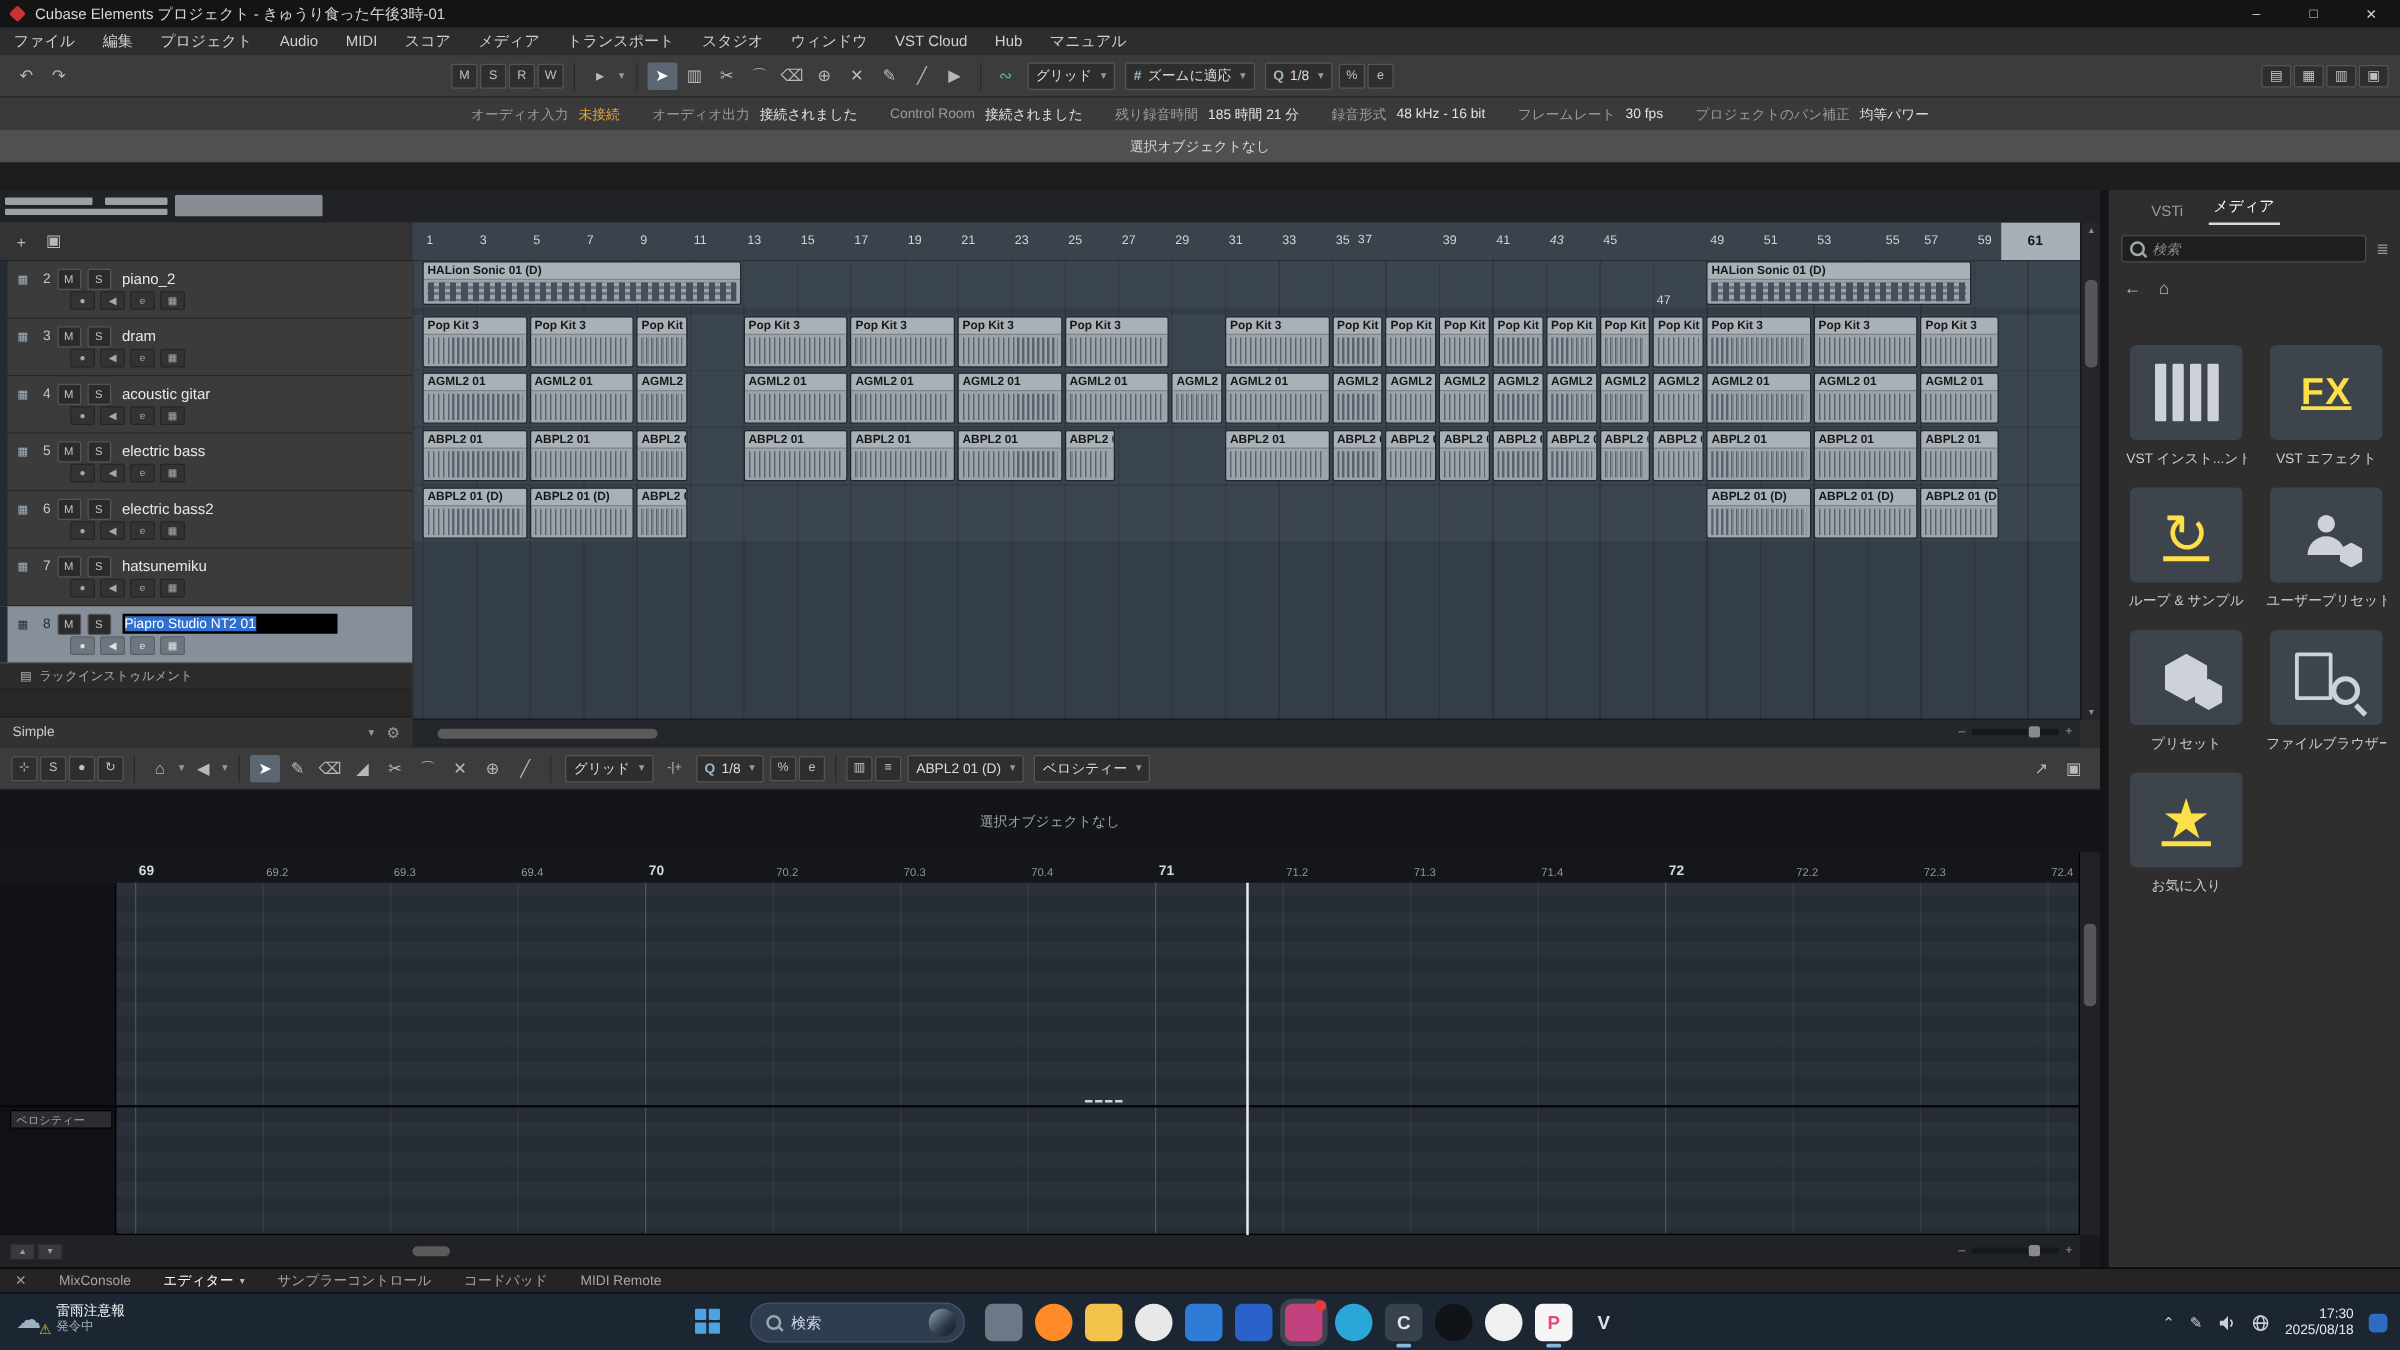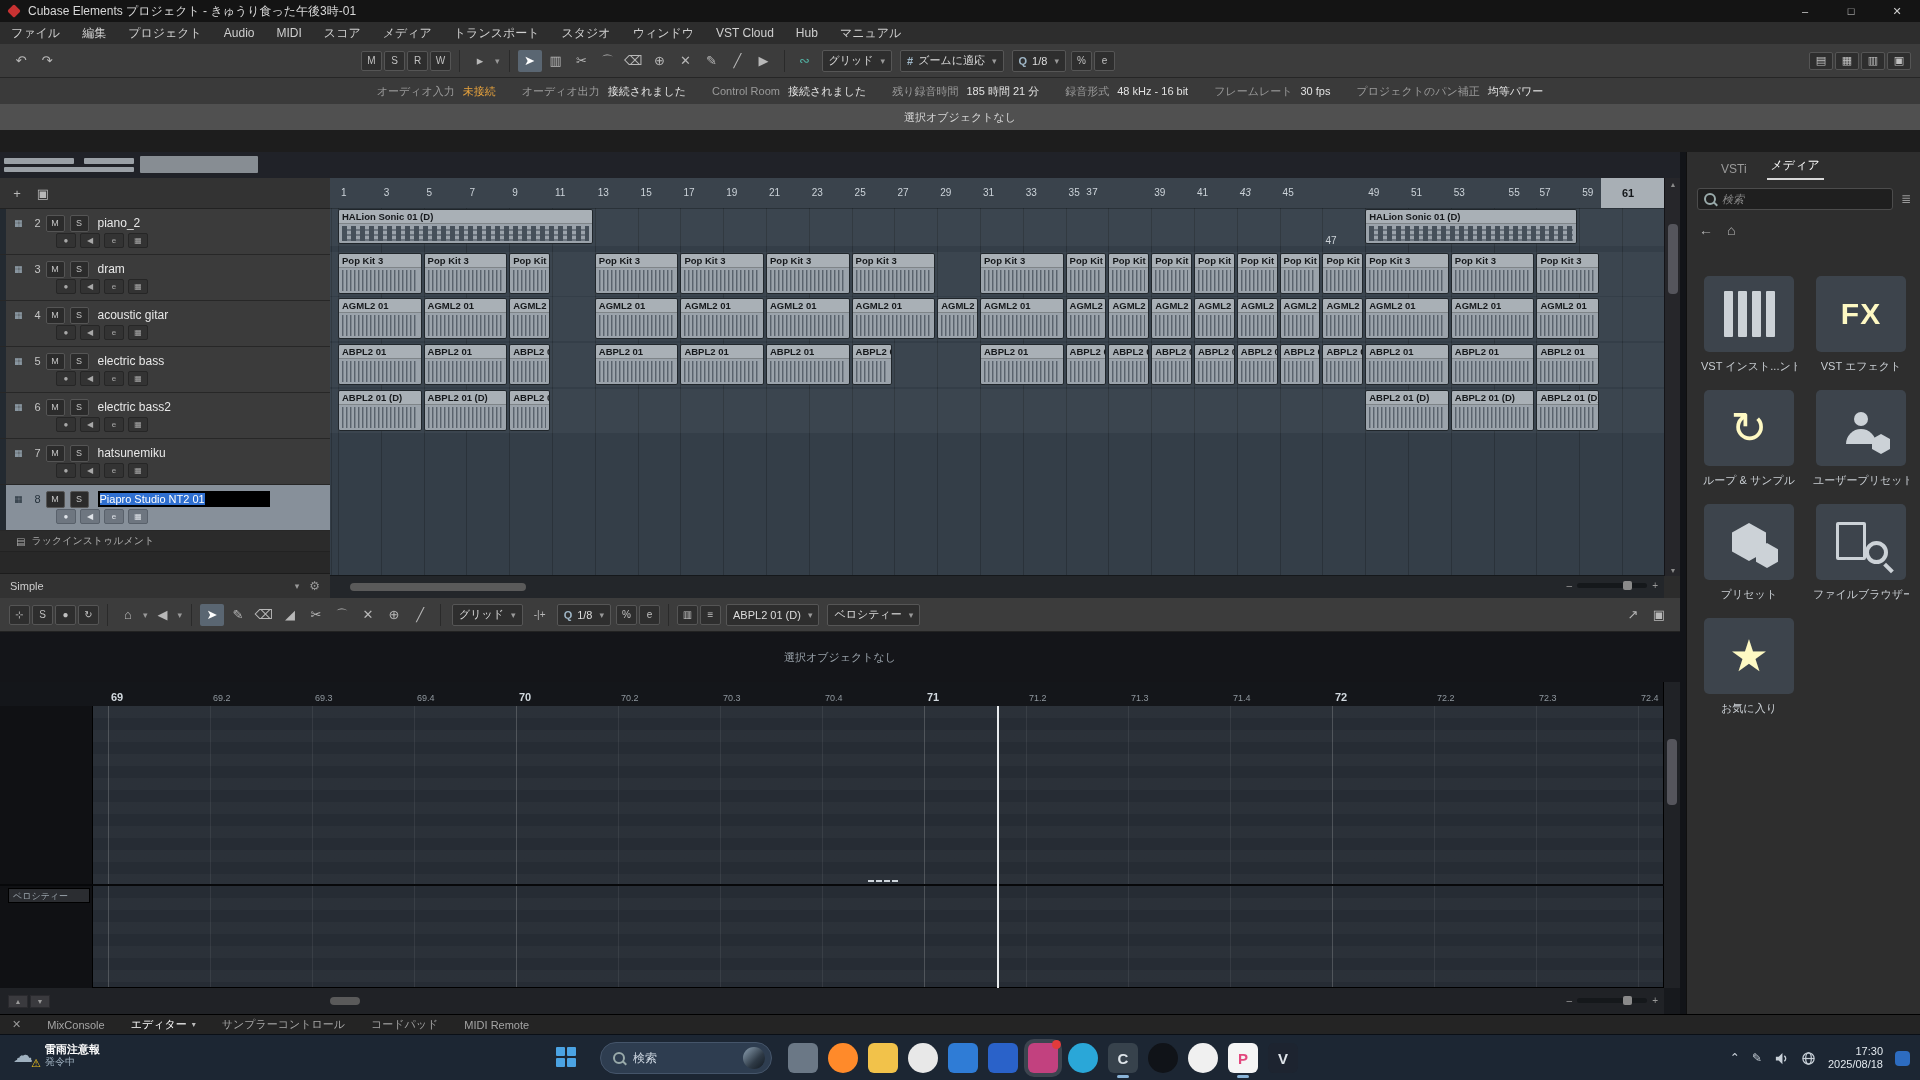--- a/index.html
+++ b/index.html
@@ -163,21 +163,21 @@
   .searchbox{flex:1;height:20px;background:#1f1f1f;border:1px solid #4c4c4c;border-radius:3px;
              display:flex;align-items:center;padding:0 6px;gap:6px;}
   .searchbox .ph{font-size:11px;font-style:italic;color:#8a8a8a;}
   .mag{width:8px;height:8px;border:2px solid #9aa;border-radius:50%;position:relative;flex:none;}
   .mag::after{content:"";position:absolute;width:5px;height:2px;background:#9aa;transform:rotate(45deg);right:-4px;bottom:-2px;}
   .listicon{color:#999;font-size:12px;}
   .navrow{display:flex;align-items:center;gap:14px;padding:8px 0 0 12px;height:24px;color:#b5b5b5;font-size:14px;}
   .tiles{display:grid;grid-template-columns:96px 96px;column-gap:16px;row-gap:16px;padding:34px 0 0 14px;}
   .tile{display:flex;flex-direction:column;align-items:center;width:96px;}
   .tilebox{width:90px;height:76px;background:#3d444c;border-radius:5px;display:flex;align-items:center;
-           justify-content:center;position:relative;color:#fef9c3;}
+           justify-content:center;position:relative;color:#fde047;text-decoration:underline;}
   .tlabel{margin-top:7px;font-size:11px;color:#c9ced3;text-align:center;white-space:nowrap;overflow:hidden;max-width:96px;}
   .ibar{width:9px;height:46px;background:#ccd2d7;border-radius:1px;margin:0 2.5px;display:inline-block;}
   .fxtext{font-size:30px;font-weight:bold;letter-spacing:1px;}
   .bigglyph{font-size:44px;line-height:1;}
   .hex{width:34px;height:38px;background:#ccd2d7;clip-path:polygon(50% 0,100% 25%,100% 75%,50% 100%,0 75%,0 25%);}
   .hex.small{width:22px;height:25px;position:absolute;right:16px;bottom:12px;outline:3px solid #3d444c;}
   .uhead{width:14px;height:14px;border-radius:50%;background:#ccd2d7;margin:0 auto;}
   .ubody{width:30px;height:15px;border-radius:15px 15px 0 0;background:#ccd2d7;margin-top:3px;}
   .uhex{width:18px;height:20px;position:absolute;right:16px;bottom:12px;background:#ccd2d7;
         clip-path:polygon(50% 0,100% 25%,100% 75%,50% 100%,0 75%,0 25%);}
@@ -192,21 +192,21 @@
   .btab{font-size:11px;color:#a5a5a5;display:flex;align-items:center;gap:5px;}
   .btab.active{color:#fff;}
   .btab.active::after{content:"▾";font-size:8px;color:#bbb;}
 
   
   .taskbar{position:absolute;top:1034px;left:0;width:1920px;height:46px;background:#1c2633;border-top:1px solid #0a0f16;}
   .weather{position:absolute;left:8px;top:5px;display:flex;align-items:center;gap:7px;}
   .wicon{position:relative;width:30px;height:30px;font-size:20px;color:#9fb0bf;display:flex;align-items:center;justify-content:center;}
   .wwarn{position:absolute;right:-3px;bottom:0;font-size:11px;color:#f2c41d;}
   .wtxt{display:flex;flex-direction:column;justify-content:center;}
-  .wtitle{font-size:11px;color:#fff;font-weight:bold;line-height:13px;}
+  .wtitle{font-size:11px;color:#fff;font-weight:normal;line-height:13px;}
   .wsub{font-size:10px;color:#9fb0bf;line-height:12px;}
   .tbstart{position:absolute;left:556px;top:12px;width:22px;height:22px;display:grid;
            grid-template-columns:9px 9px;grid-template-rows:9px 9px;gap:2px;}
   .tbstart i{background:#4ba3e3;border-radius:1px;}
   .tbsearch{position:absolute;left:600px;top:7px;width:172px;height:32px;background:#2e3d50;border:1px solid #45556a;
             border-radius:16px;display:flex;align-items:center;padding:0 6px 0 12px;box-sizing:border-box;gap:8px;}
   .tbsearch .ph{font-size:12px;color:#cfd8e2;flex:1;}
   .tbvisual{width:22px;height:22px;border-radius:50%;background:linear-gradient(135deg,#8fa3b5,#2e3a46 60%,#121921);}
   .tbicons{position:absolute;left:788px;top:5px;display:flex;gap:10px;align-items:center;height:36px;}
   .tbi{width:30px;height:30px;border-radius:6px;position:relative;display:flex;align-items:center;justify-content:center;}

